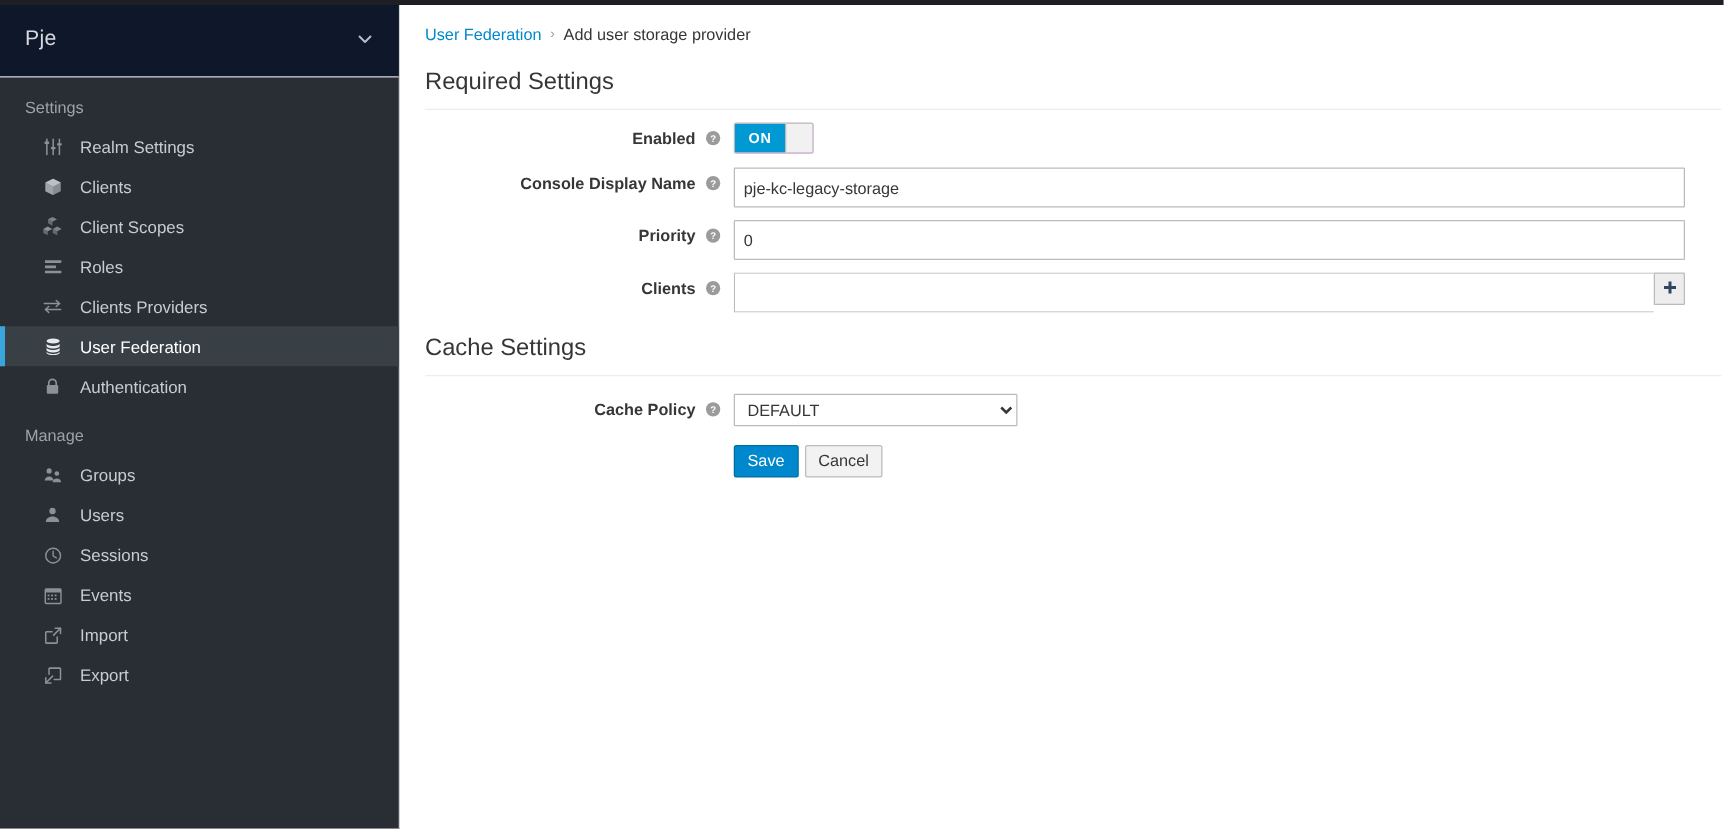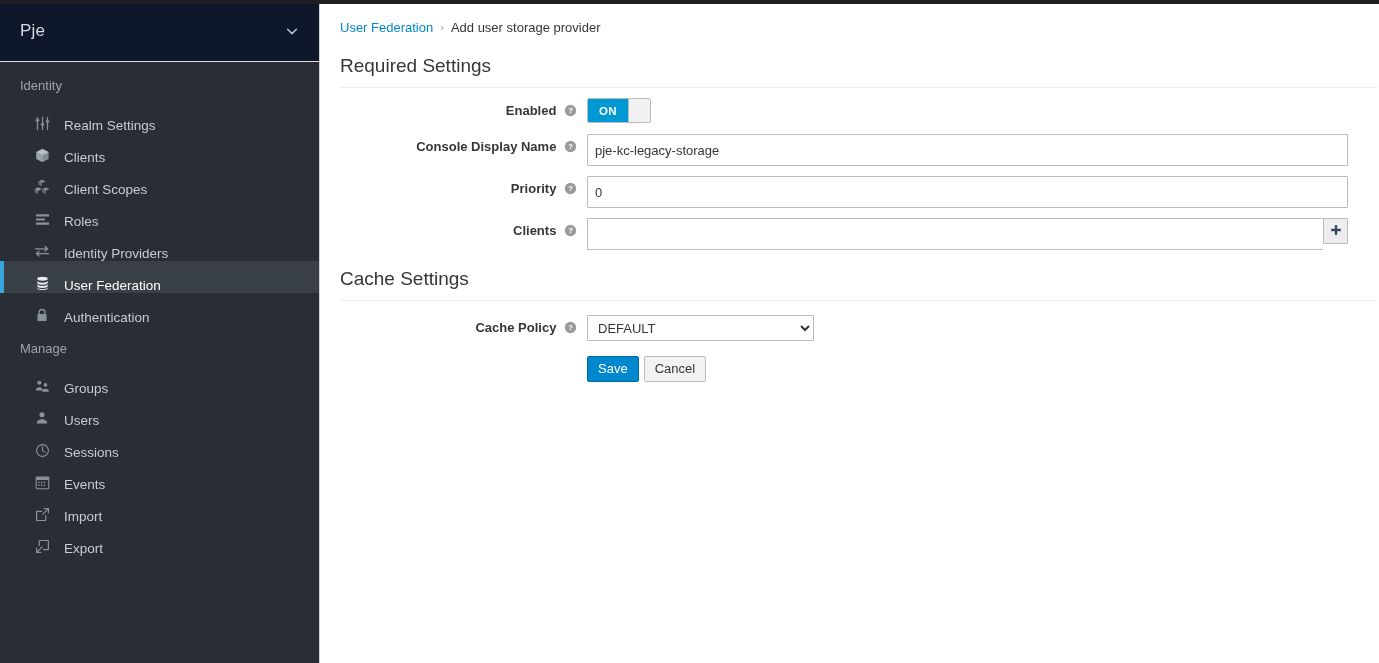--- a/index.html
+++ b/index.html
@@ -51,21 +51,21 @@
 
   .nav-section-title {
     color: #9ba3ab;
     font-size: 13px;
     padding: 16px 0 8px 20px;
     font-weight: 400;
   }
   .nav-item {
     position: relative;
     height: 32px;
-    display: flex; align-items: flex-end;
+    display: flex; align-items: center;
     padding-left: 32px;
     color: #c7ccd1;
     font-size: 13.5px;
     cursor: pointer;
     border-left: 4px solid transparent;
     padding-left: 28px;
   }
   .nav-item .ico {
     width: 20px; height: 20px;
     display: inline-flex; align-items: center; justify-content: center;
@@ -236,21 +236,21 @@
 
     <div class="realm-selector">
       <span class="realm-name">Pje</span>
       <span class="realm-caret">
         <svg width="14" height="14" viewBox="0 0 16 16">
             <path d="M3 6l5 5 5-5" fill="none" stroke="currentColor" stroke-width="1.8" stroke-linecap="round" stroke-linejoin="round"></path>
           </svg>
       </span>
     </div>
 
-    <div class="nav-section-title">Identity</div>
+    <div class="nav-section-title">Settings</div>
 
     <div class="nav-item">
       <span class="ico">
         <svg width="15" height="15" viewBox="0 0 16 16" fill="currentColor">
           <rect x="2" y="1" width="1.3" height="14"></rect>
             <rect x="7.4" y="1" width="1.3" height="14"></rect>
             <rect x="12.7" y="1" width="1.3" height="14"></rect>
           <rect x="0.7" y="3.5" width="3.9" height="2.1" rx="0.4"></rect>
           <rect x="6.1" y="8" width="3.9" height="2.1" rx="0.4"></rect>
           <rect x="11.4" y="4.8" width="3.9" height="2.1" rx="0.4"></rect>
@@ -297,21 +297,21 @@
 
     <div class="nav-item">
       <span class="ico">
         <svg width="16" height="16" viewBox="0 0 16 16" fill="none" stroke="currentColor" stroke-width="1.3" stroke-linecap="round" stroke-linejoin="round">
           <path d="M1.5 5.8h12"></path>
             <path d="M11 3.4l2.6 2.4L11 8.2"></path>
           <path d="M14.5 10.6h-12"></path>
             <path d="M5 8.2l-2.6 2.4L5 13"></path>
         </svg>
       </span>
-      <span class="lbl">Identity Providers</span>
+      <span class="lbl">Clients Providers</span>
     </div>
 
     <div class="nav-item active">
       <span class="ico">
         <svg width="15" height="15" viewBox="0 0 16 16" fill="currentColor">
           <ellipse cx="8" cy="3" rx="5.6" ry="2.1"></ellipse>
           <path d="M2.4 5.1v2.1c0 1.15 2.5 2.1 5.6 2.1s5.6-.95 5.6-2.1V5.1C13.6 6.25 11.1 7.2 8 7.2S2.4 6.25 2.4 5.1z"></path>
           <path d="M2.4 8.6v2.1c0 1.15 2.5 2.1 5.6 2.1s5.6-.95 5.6-2.1V8.6c0 1.15-2.5 2.1-5.6 2.1s-5.6-.95-5.6-2.1z"></path>
           <path d="M2.4 11.9v1.1C2.4 14.15 4.9 15 8 15s5.6-.85 5.6-2V11.9c0 1.15-2.5 2.1-5.6 2.1s-5.6-.95-5.6-2.1z"></path>
         </svg>

